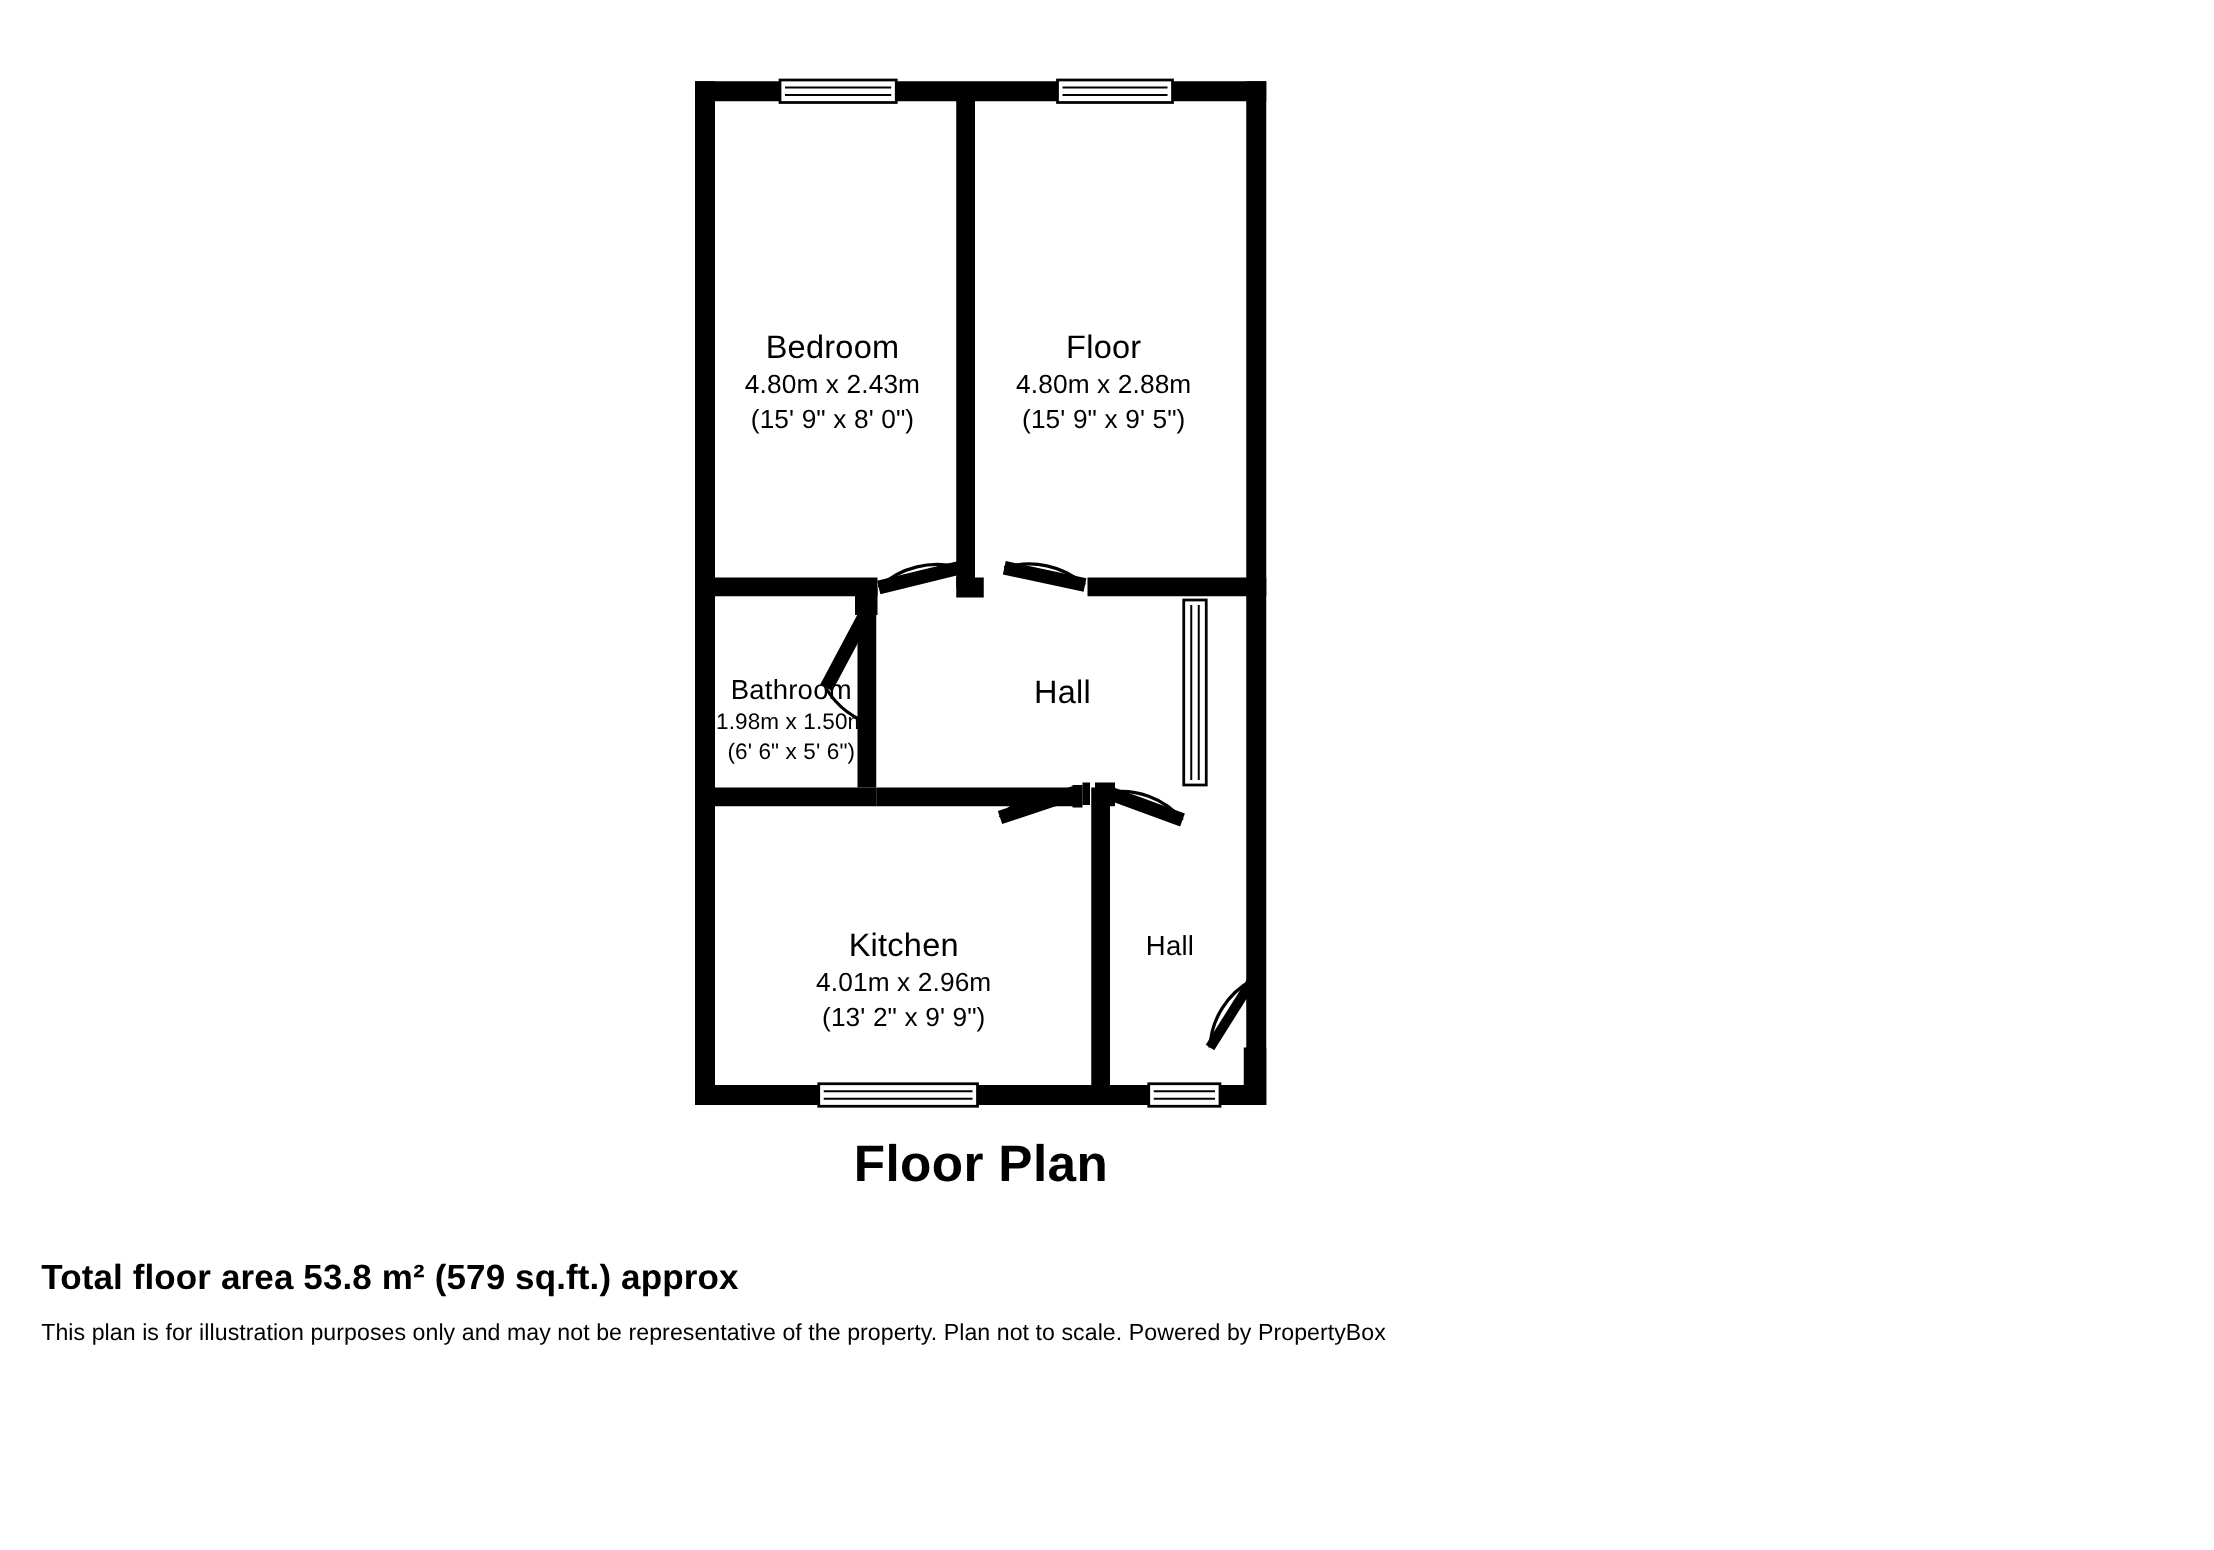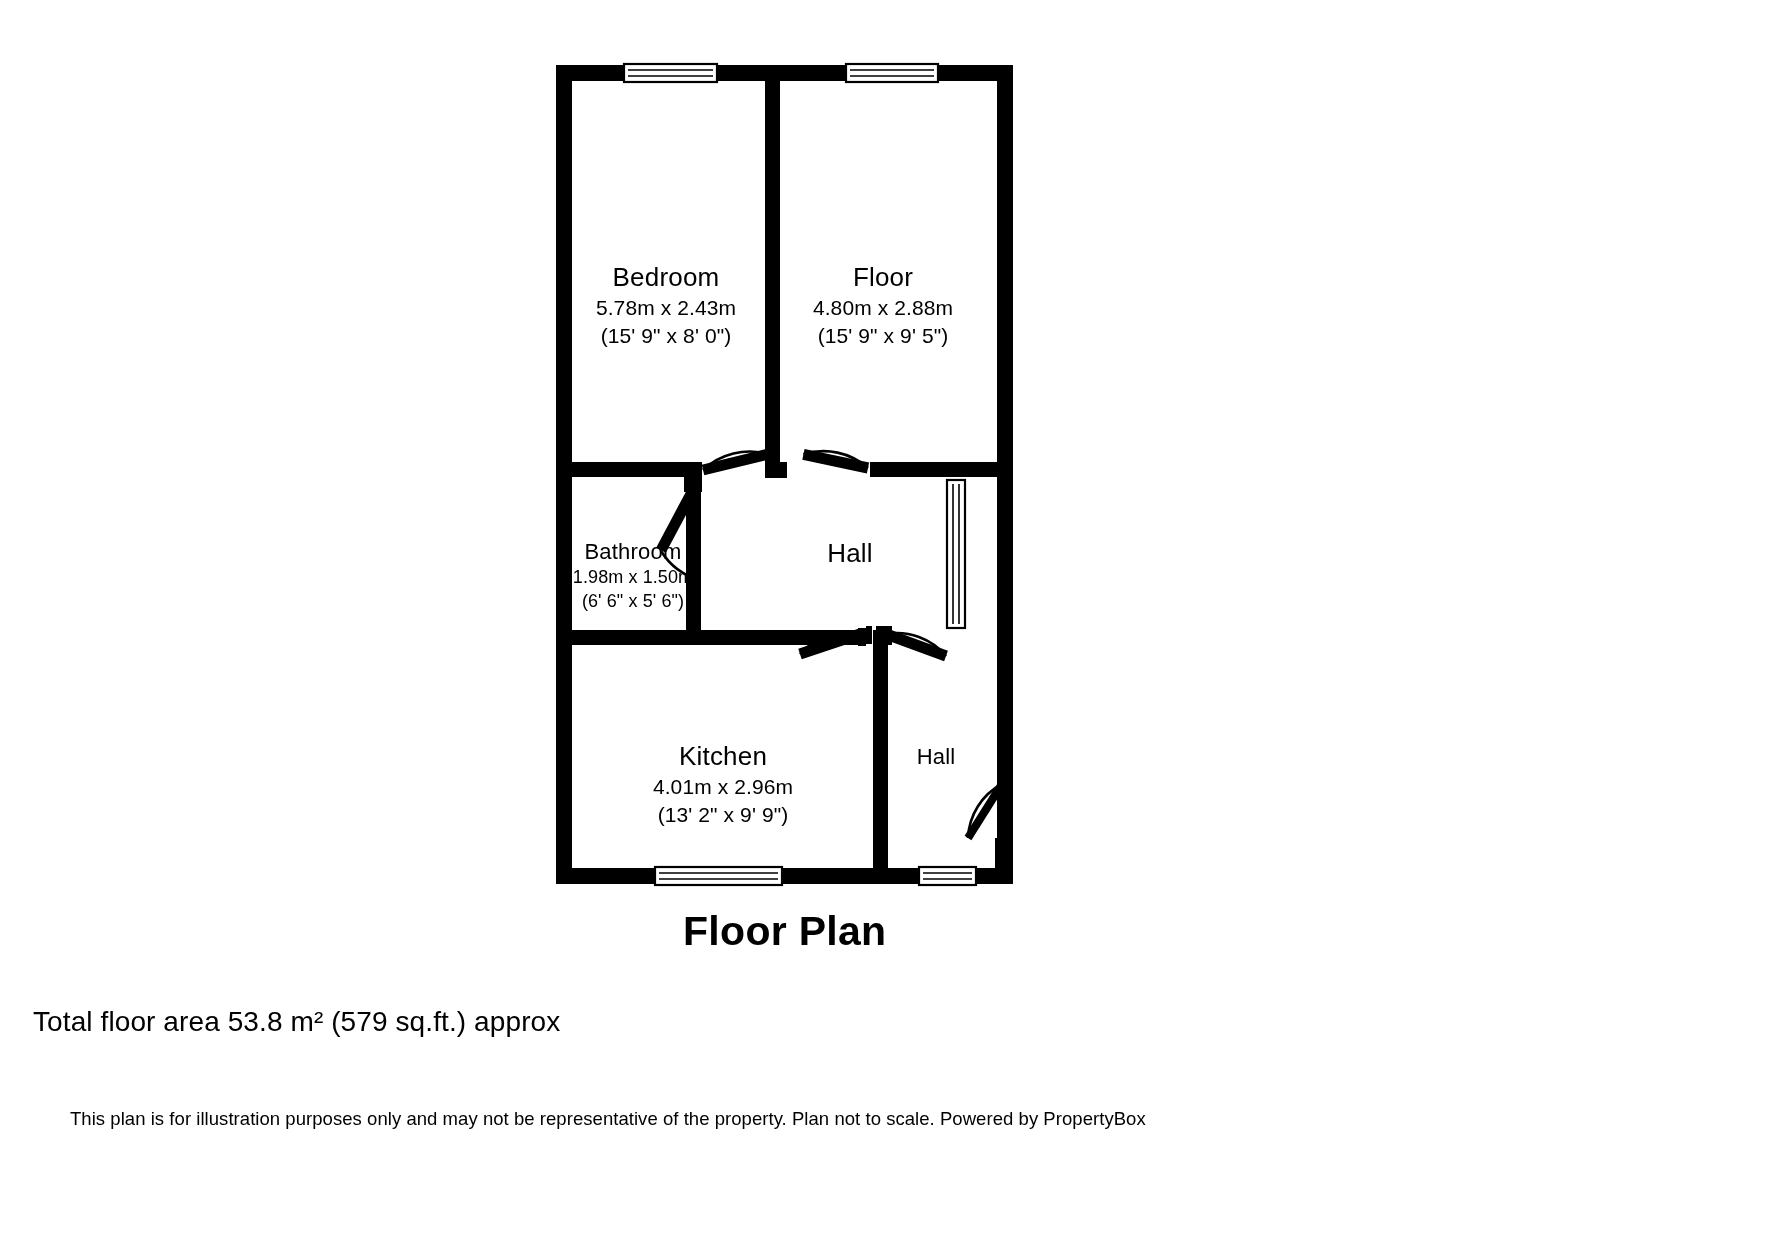--- a/index.html
+++ b/index.html
@@ -169,21 +169,21 @@
         <line x1="1002" y1="784" x2="968" y2="838" stroke="#000000" stroke-width="8"></line>
         <path d="M 1002 784 A 64 64 0 0 0 968 838" stroke="#000000" stroke-width="2.6" fill="none"></path>
         <rect x="995" y="838" width="18" height="30" fill="#000000"></rect>
       </g>
 
     </g>
   </svg>
 
   <div class="room-label" style="left:541px;top:260px;width:250px;">
     <div class="room-name">Bedroom</div>
-    <div class="room-dims">5.78m x 2.43m</div>
+    <div class="room-dims">4.80m x 2.43m</div>
     <div class="room-dims">(15' 9" x 8' 0")</div>
   </div>
 
   <div class="room-label" style="left:758px;top:260px;width:250px;">
     <div class="room-name">Floor</div>
     <div class="room-dims">4.80m x 2.88m</div>
     <div class="room-dims">(15' 9" x 9' 5")</div>
   </div>
 
   <div class="room-label small" style="left:523px;top:537px;width:220px;">
@@ -201,17 +201,17 @@
     <div class="room-dims">4.01m x 2.96m</div>
     <div class="room-dims">(13' 2" x 9' 9")</div>
   </div>
 
   <div class="room-label small" style="left:876px;top:742px;width:120px;">
     <div class="room-name">Hall</div>
   </div>
 
   <div class="plan-title" style="left:683px;top:908px;">Floor Plan</div>
 
-  <div class="footer-area" style="left:33px;top:1006px;">Total floor area 53.8 m² (579 sq.ft.) approx</div>
-
-  <div class="footer-note" style="left:33px;top:1108px;margin-left:37px;">This plan is for illustration purposes only and may not be representative of the property. Plan not to scale. Powered by PropertyBox</div>
+  <div class="footer-area" style="left:33px;top:1006px;font-weight:bold;">Total floor area 53.8 m² (579 sq.ft.) approx</div>
+
+  <div class="footer-note" style="left:33px;top:1055px;">This plan is for illustration purposes only and may not be representative of the property. Plan not to scale. Powered by PropertyBox</div>
 
 </div>
 
 </body></html>

